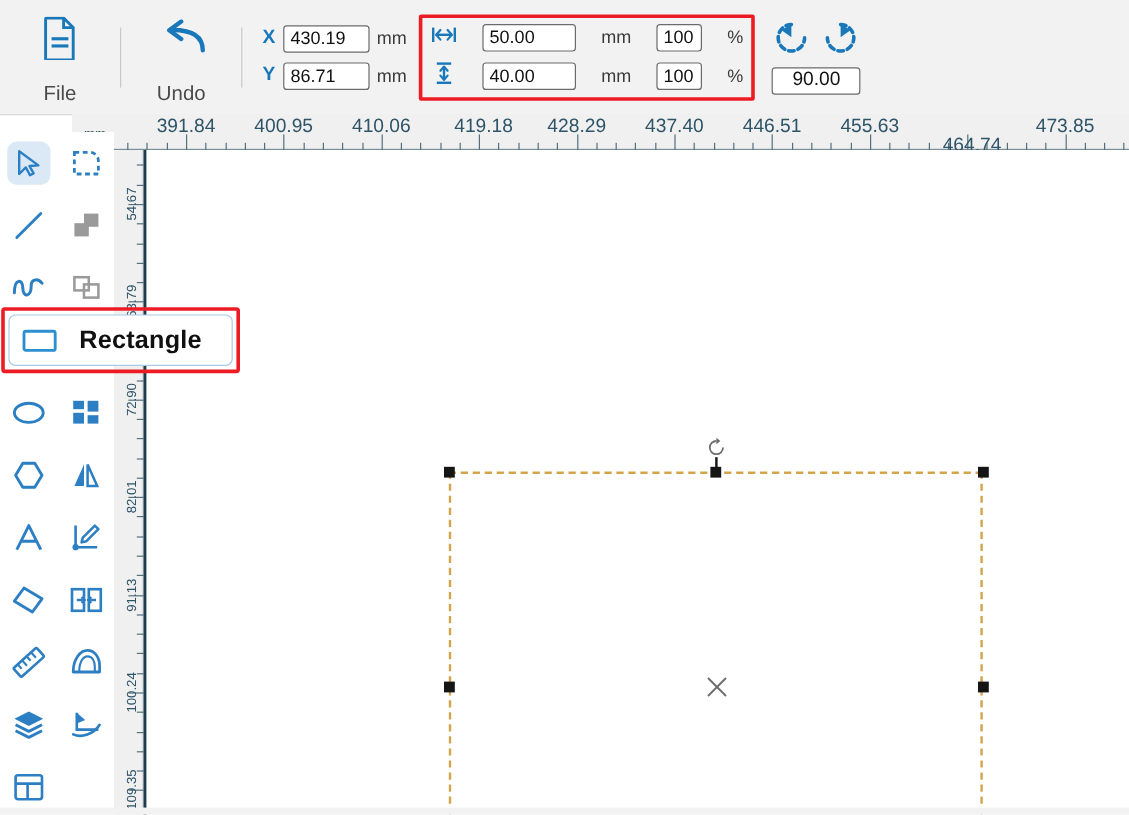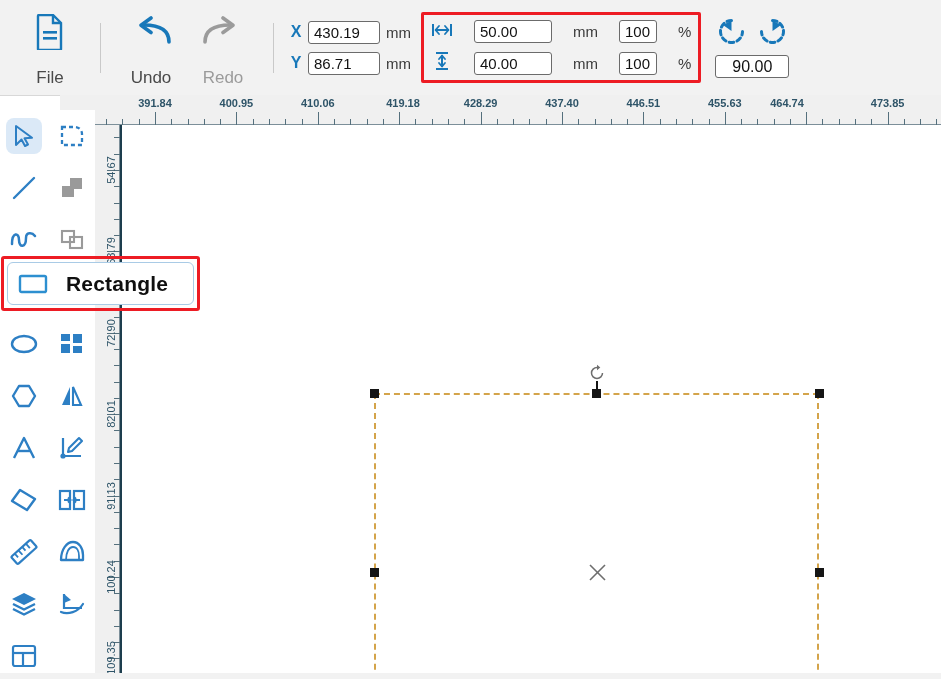--- a/index.html
+++ b/index.html
@@ -76,22 +76,22 @@
     background:#f0f0f0;
   }
   .corner-txt{
     position:absolute;left:70px;top:106px;font-size:11px;color:#3a5a68;
   }
   .tickline-h{position:absolute;left:0;bottom:0;width:846px;height:1px;background:#7c8f99;}
   .tick{position:absolute;bottom:0;width:1px;background:#55707d;}
   .tick.major{height:13px;}
   .tick.minor{height:6px;}
   .rlabel-h{
-    position:absolute;top:2px;font-size:11px;color:#2e5468;
-    transform:translateX(-50%);white-space:nowrap;font-weight:bold;
+    position:absolute;top:2px;font-size:16px;color:#2e5468;
+    transform:translateX(-50%);white-space:nowrap;
   }
   .tickline-v{position:absolute;right:0;top:0;height:554px;width:1px;background:#7c8f99;}
   .tickv{position:absolute;right:0;height:1px;background:#55707d;}
   .tickv.major{width:13px;}
   .tickv.minor{width:6px;}
   .rlabel-v{
     position:absolute;right:9px;font-size:11px;color:#2e5468;white-space:nowrap;
     transform-origin:100% 50%;
     transform:rotate(-90deg) translateX(50%);
   }
@@ -187,29 +187,20 @@
     <div class="tb-btn">
       <span class="glyph">
         <svg width="44" height="32" viewBox="0 0 44 32">
           <path d="M40 26 C40 14 31 9 15 9" fill="none" stroke="#1878b9" stroke-width="3.6" stroke-linecap="round"></path>
           <path d="M22 2 L12 9.2 L22 16.5" fill="none" stroke="#1878b9" stroke-width="3.6" stroke-linecap="round" stroke-linejoin="round"></path>
         </svg>
       </span>
       <span class="lbl">Undo</span>
     </div>
 
-    <div class="tb-btn disabled">
-      <span class="glyph">
-        <svg width="44" height="32" viewBox="0 0 44 32">
-          <path d="M4 26 C4 14 13 9 29 9" fill="none" stroke="#9b9b9b" stroke-width="3.6" stroke-linecap="round"></path>
-          <path d="M22 2 L32 9.2 L22 16.5" fill="none" stroke="#9b9b9b" stroke-width="3.6" stroke-linecap="round" stroke-linejoin="round"></path>
-        </svg>
-      </span>
-      <span class="lbl">Redo</span>
-    </div>
 
     <div class="tb-sep"></div>
 
 
     <div class="xy">
       <div class="xy-row">
         <span class="xy-lab">X</span>
         <span class="fld w72">430.19</span>
         <span class="unit">mm</span>
       </div>
@@ -337,21 +328,21 @@
       </div>
     <div id="hlabels">
         <div class="rlabel-h" style="left: 60px;">391.84</div>
         <div class="rlabel-h" style="left: 141.4px;">400.95</div>
         <div class="rlabel-h" style="left: 222.8px;">410.06</div>
         <div class="rlabel-h" style="left: 308px;">419.18</div>
         <div class="rlabel-h" style="left: 385.6px;">428.29</div>
         <div class="rlabel-h" style="left: 467px;">437.40</div>
         <div class="rlabel-h" style="left: 548.4px;">446.51</div>
         <div class="rlabel-h" style="left: 629.8px;">455.63</div>
-        <div class="rlabel-h" style="left: 692px;">464.74</div>
+        <div class="rlabel-h" style="left: 715px; margin-top: 16px;">464.74</div>
         <div class="rlabel-h" style="left: 792.6px;">473.85</div>
       </div>
   </div>
 
   <div class="ruler-v">
     <div class="tickline-v"></div>
     <div id="vticks">
         <div class="tickv minor" style="top: 12px;"></div>
         <div class="tickv minor" style="top: 29px;"></div>
         <div class="tickv major" style="top: 45px;"></div>

